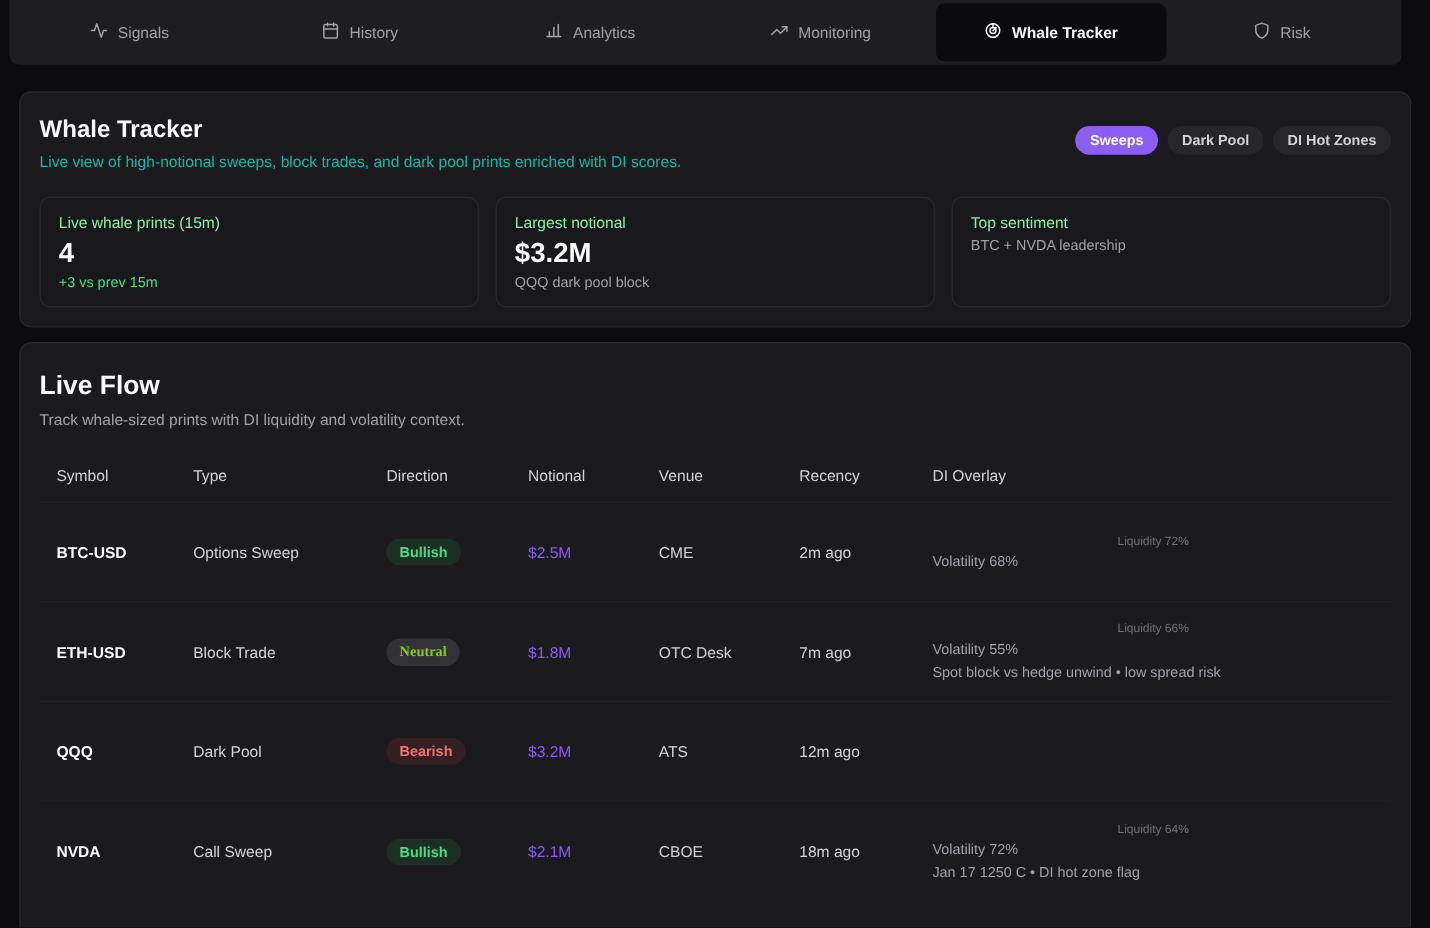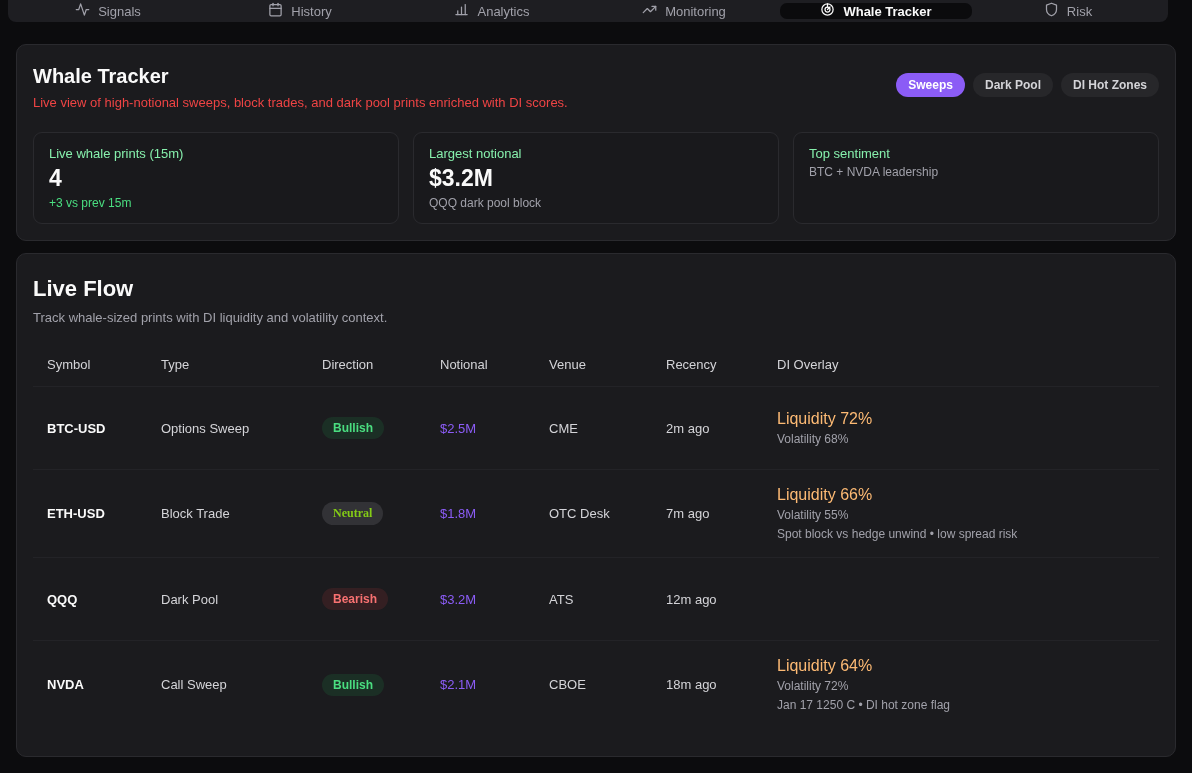--- a/index.html
+++ b/index.html
@@ -1,35 +1,35 @@
 <!DOCTYPE html>
 <html><head>
 <meta charset="utf-8">
 <style>
   * { margin:0; padding:0; box-sizing:border-box; }
   html,body { width:1192px; height:773px; background:#0c0c0e; color:#e4e4e7;
     font-family:"Liberation Sans","DejaVu Sans",sans-serif; overflow:hidden; }
 
   
-  .topnav { display:flex; align-items:stretch; background:#1e1e22; height:22px;
+  .topnav { display:flex; align-items:stretch; background:#1e1e22; height:54px;
     margin:0 24px 0 8px; border-radius:0 0 8px 8px; padding:3px 4px; }
   .nav-item { flex:1; display:flex; align-items:center; justify-content:center; gap:8px;
     color:#a1a1aa; font-size:13px; font-weight:500; border-radius:7px; cursor:pointer; }
   .nav-item svg { width:15px; height:15px; }
   .nav-item[data-active="true"] { background:#0b0b0d; color:#fafafa; font-weight:600; }
 
   
   .wrap { padding:22px 16px 0 16px; display:flex; flex-direction:column; gap:12px; }
   .card { background:#1b1b1e; border:1px solid #2a2a2e; border-radius:10px; }
 
   
   .header-card { padding:20px 16px 16px 16px; }
   .header-top { display:flex; justify-content:space-between; align-items:flex-start; }
   .page-title { font-size:20px; font-weight:700; color:#fafafa; }
-  .page-sub { font-size:13px; color:#ef4444; margin-top:7px; }
+  .page-sub { font-size:13px; color:#14b8a6; margin-top:7px; }
   .filters { display:flex; gap:8px; margin-top:8px; }
   .filter-pill { font-size:12px; font-weight:600; padding:5px 12px; border-radius:999px;
     background:#27272a; color:#d4d4d8; cursor:pointer; white-space:nowrap; }
   .filter-pill[data-active="true"] { background:#8b5cf6; color:#ffffff; }
 
   .stats { display:flex; gap:14px; margin-top:22px; }
   .stat-card { flex:1; background:#19191c; border:1px solid #2a2a2e; border-radius:9px;
     padding:13px 15px; }
   .stat-label { font-size:13px; color:#86efac; }
   .stat-value { font-size:23px; font-weight:700; color:#fafafa; margin-top:4px; }
@@ -49,21 +49,21 @@
   .tbody-row { min-height:83px; cursor:pointer; }
   .cell { font-size:13px; color:#d4d4d8; }
   .cell.symbol { font-weight:700; color:#fafafa; }
   .cell.notional { color:#8b5cf6; }
   .dir-pill { display:inline-block; font-size:12px; font-weight:600; padding:4px 11px;
     border-radius:999px; }
   .dir-pill[data-tone="bullish"] { background:rgba(34,197,94,.12); color:#4ade80; }
   .dir-pill[data-tone="neutral"] { background:#323236; color:#84cc16;font-family:Liberation Serif, serif; }
   .dir-pill[data-tone="bearish"] { background:rgba(239,68,68,.12); color:#f87171; }
   .overlay { padding:16px 0; }
-  .ov-liq { font-size:16px; color:#fdba74; font-weight:500; }
+  .ov-liq { font-size:10px; color:#737373; font-weight:500;text-align:center; }
   .ov-vol { font-size:12px; color:#a1a1aa; margin-top:4px; }
   .ov-detail { font-size:12px; color:#a1a1aa; margin-top:5px; }
 </style>
 </head>
 <body>
 
 <nav class="topnav">
   <div class="nav-item" data-active="false">
     <span><svg viewBox="0 0 24 24" fill="none" stroke="currentColor" stroke-width="2" stroke-linecap="round" stroke-linejoin="round" width="15" height="15">
           <polyline points="22 12 18 12 15 21 9 3 6 12 2 12"></polyline>

